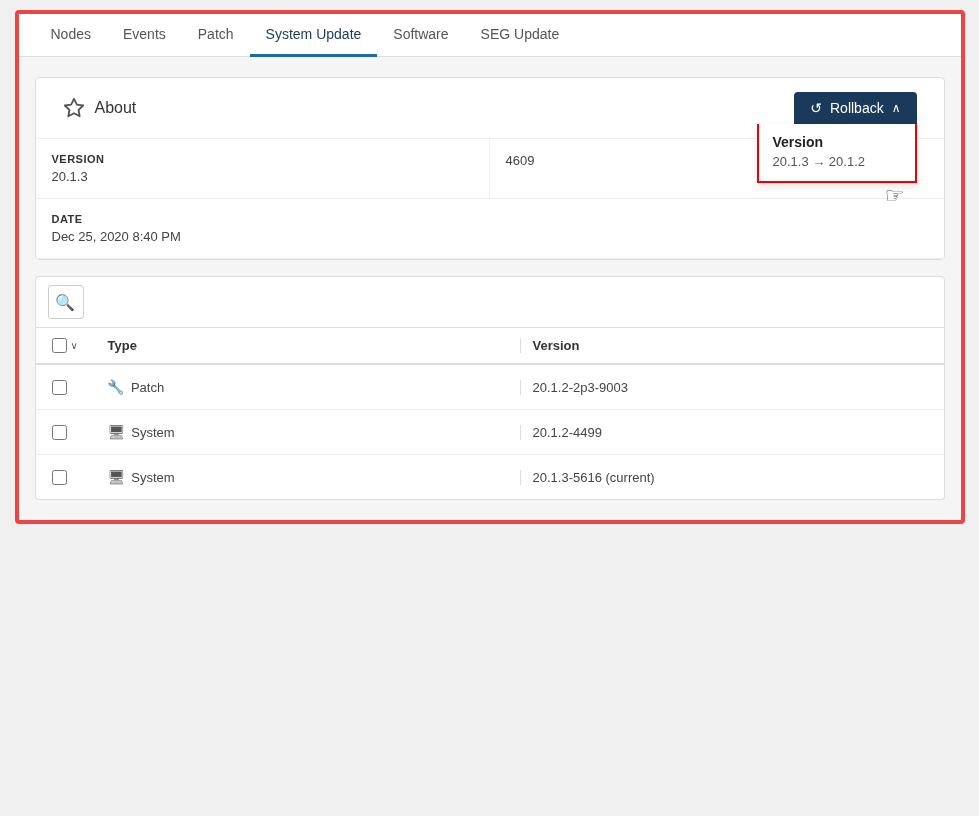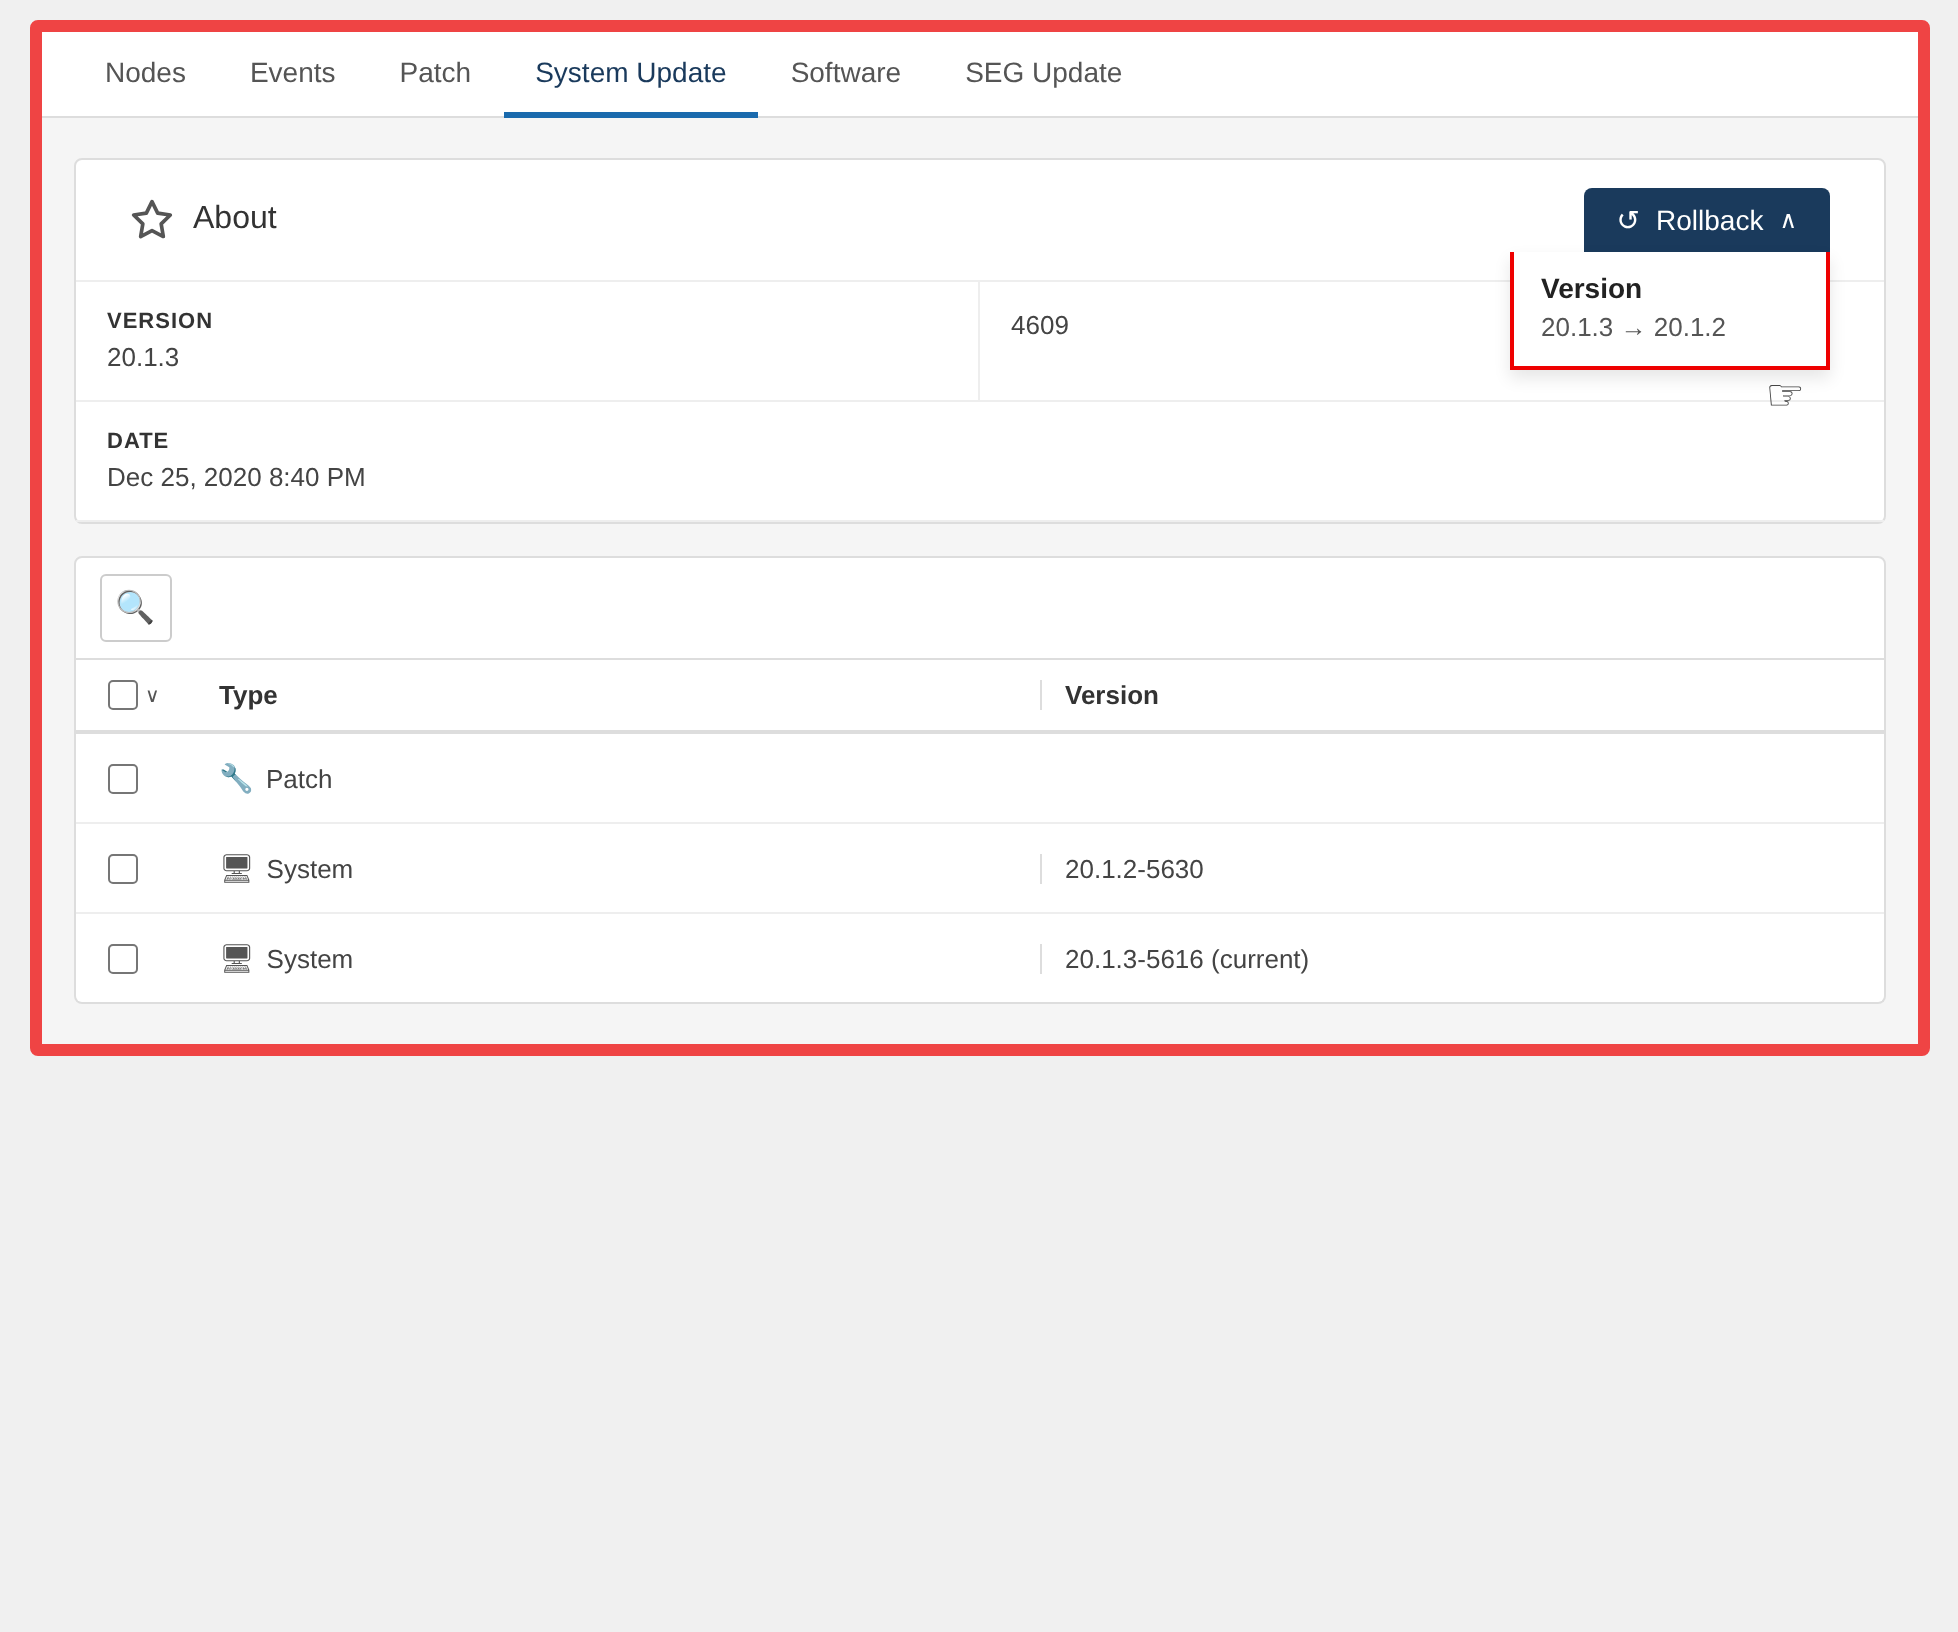--- a/index.html
+++ b/index.html
@@ -9,21 +9,21 @@
       width: 979px;
       min-height: 816px;
       display: flex;
       justify-content: center;
       align-items: flex-start;
       padding: 10px;
     }
     .main-container {
       width: 950px;
       background: #5eead4;
-      border: 6px solid #ef4444;
+      border: 4px solid #ef4444;
       border-radius: 4px;
       overflow: visible;
     }
     
     .tab-bar {
       display: flex;
       align-items: flex-end;
       border-bottom: 1px solid #ddd;
       padding: 0 16px;
       background: #fff;
@@ -332,31 +332,32 @@
       </div>
 
       <div class="table-row">
         <div class="table-cell table-cell-checkbox">
           <input type="checkbox" style="">
         </div>
         <div class="table-cell">
           <span class="row-icon">🔧</span>
           <span>Patch</span>
         </div>
+        <div class="table-cell version-col">20.1.2-2p3-9003</div>
       </div>
 
       <div class="table-row">
         <div class="table-cell table-cell-checkbox">
           <input type="checkbox" style="">
         </div>
         <div class="table-cell">
           <span class="row-icon">🖥</span>
           <span>System</span>
         </div>
-        <div class="table-cell version-col">20.1.2-5630</div>
+        <div class="table-cell version-col">20.1.2-4499</div>
       </div>
 
       <div class="table-row">
         <div class="table-cell table-cell-checkbox">
           <input type="checkbox" style="">
         </div>
         <div class="table-cell">
           <span class="row-icon">🖥</span>
           <span>System</span>
         </div>

